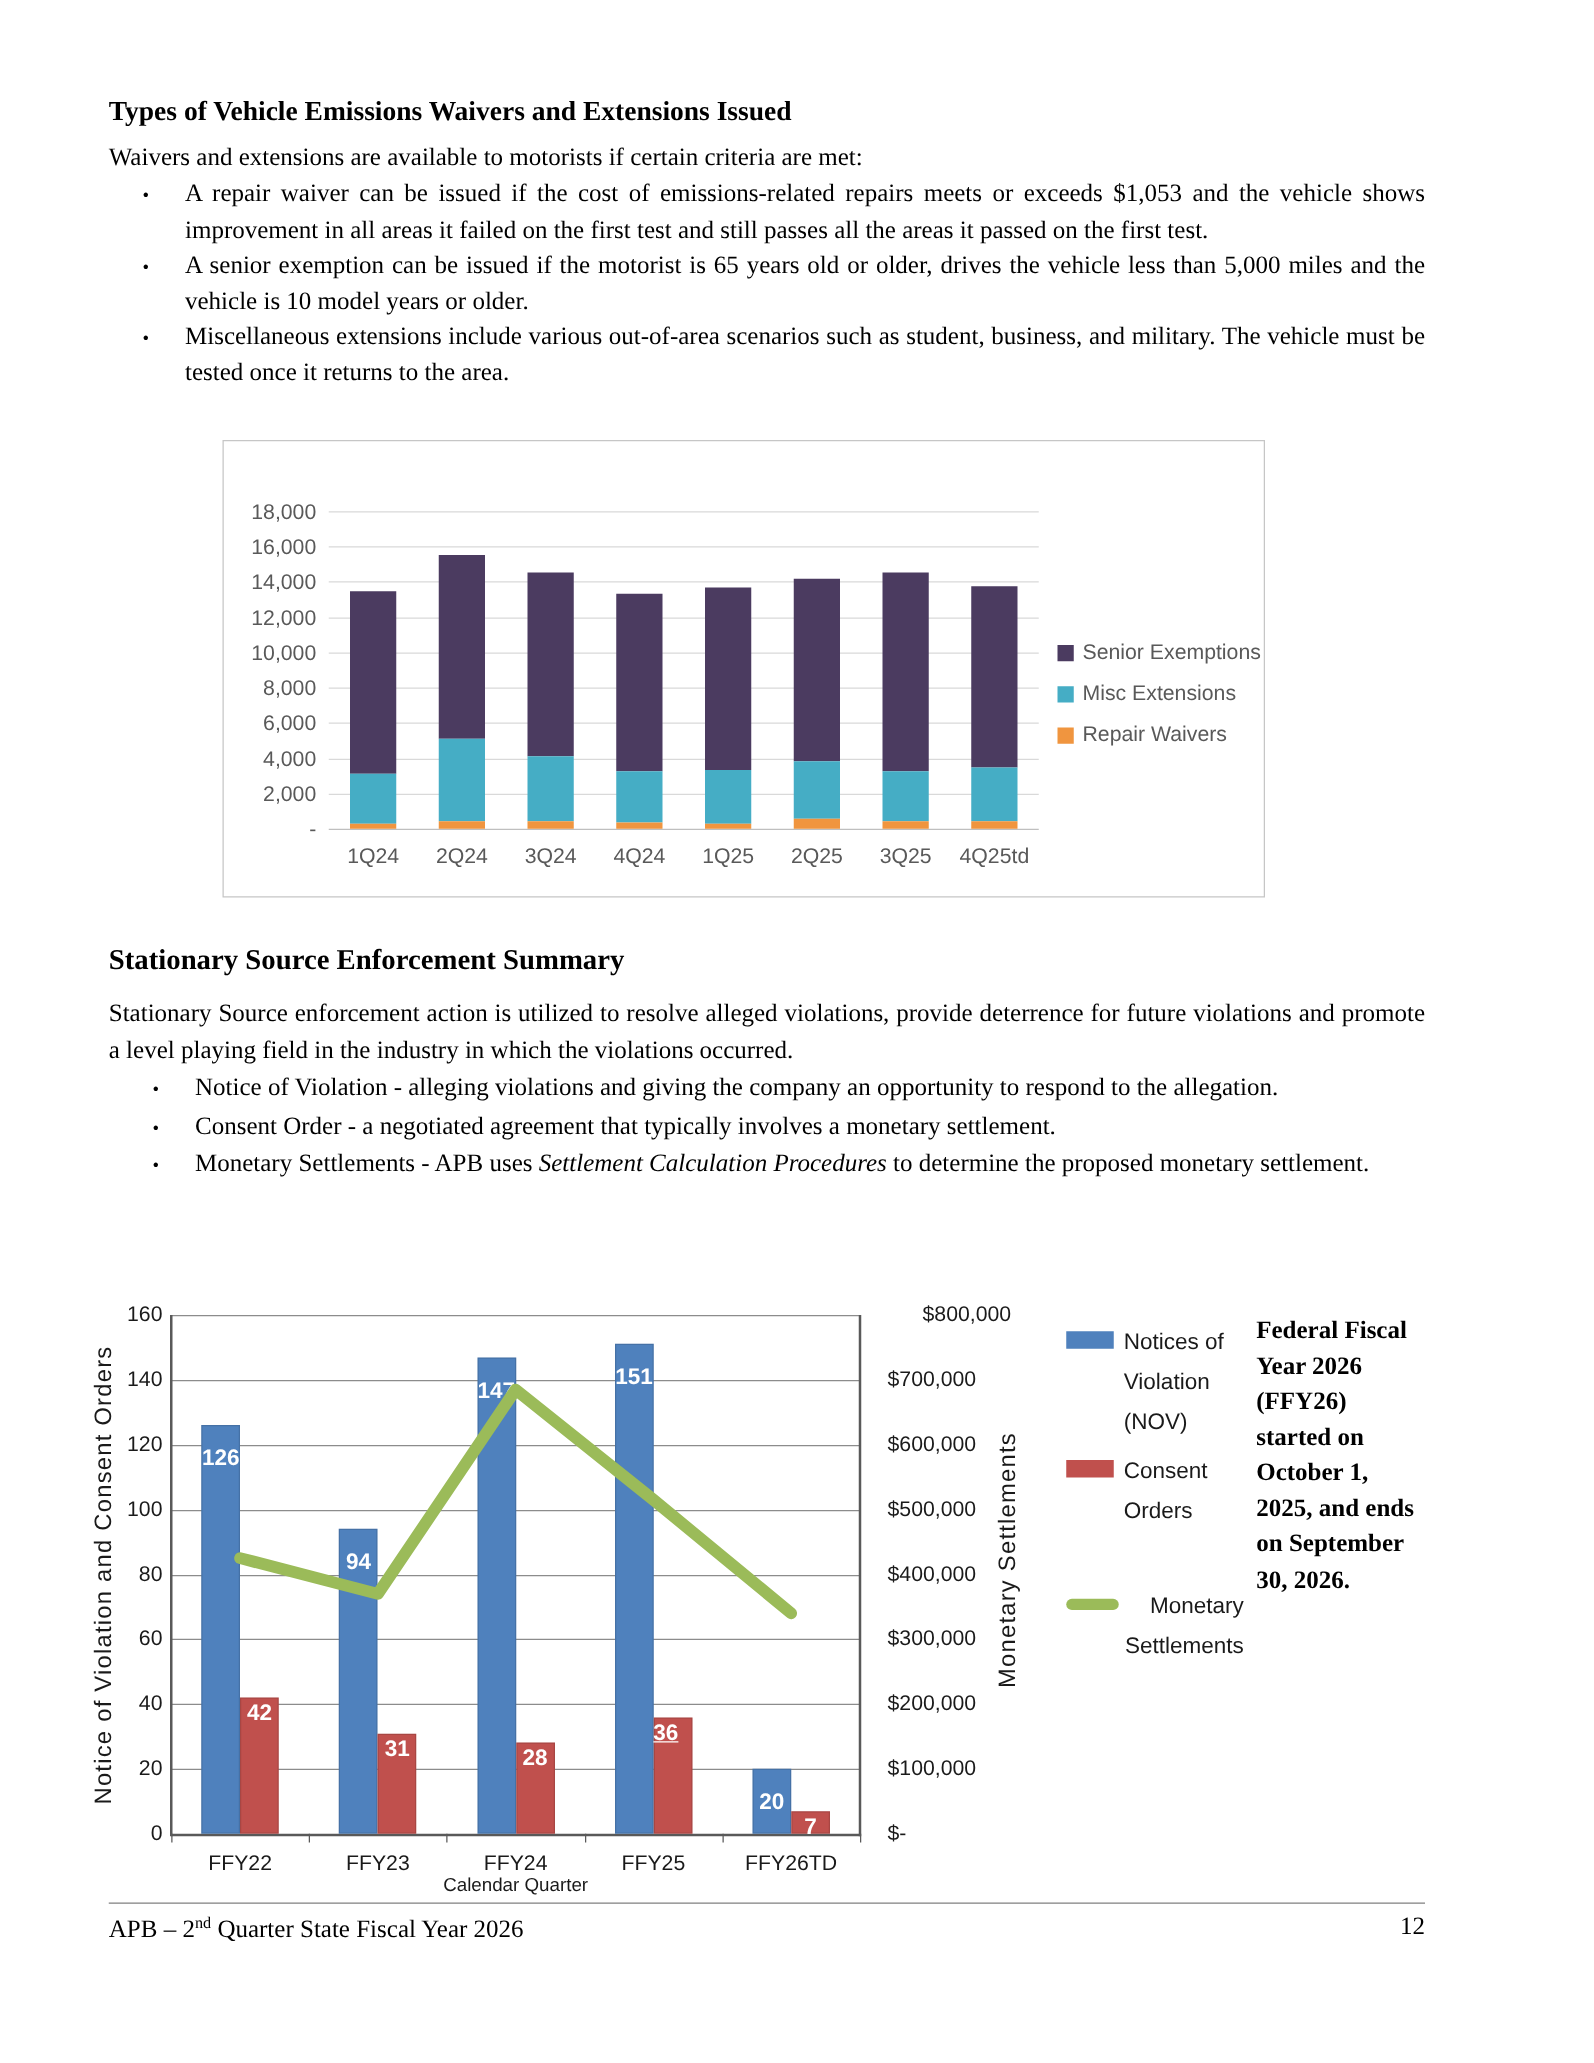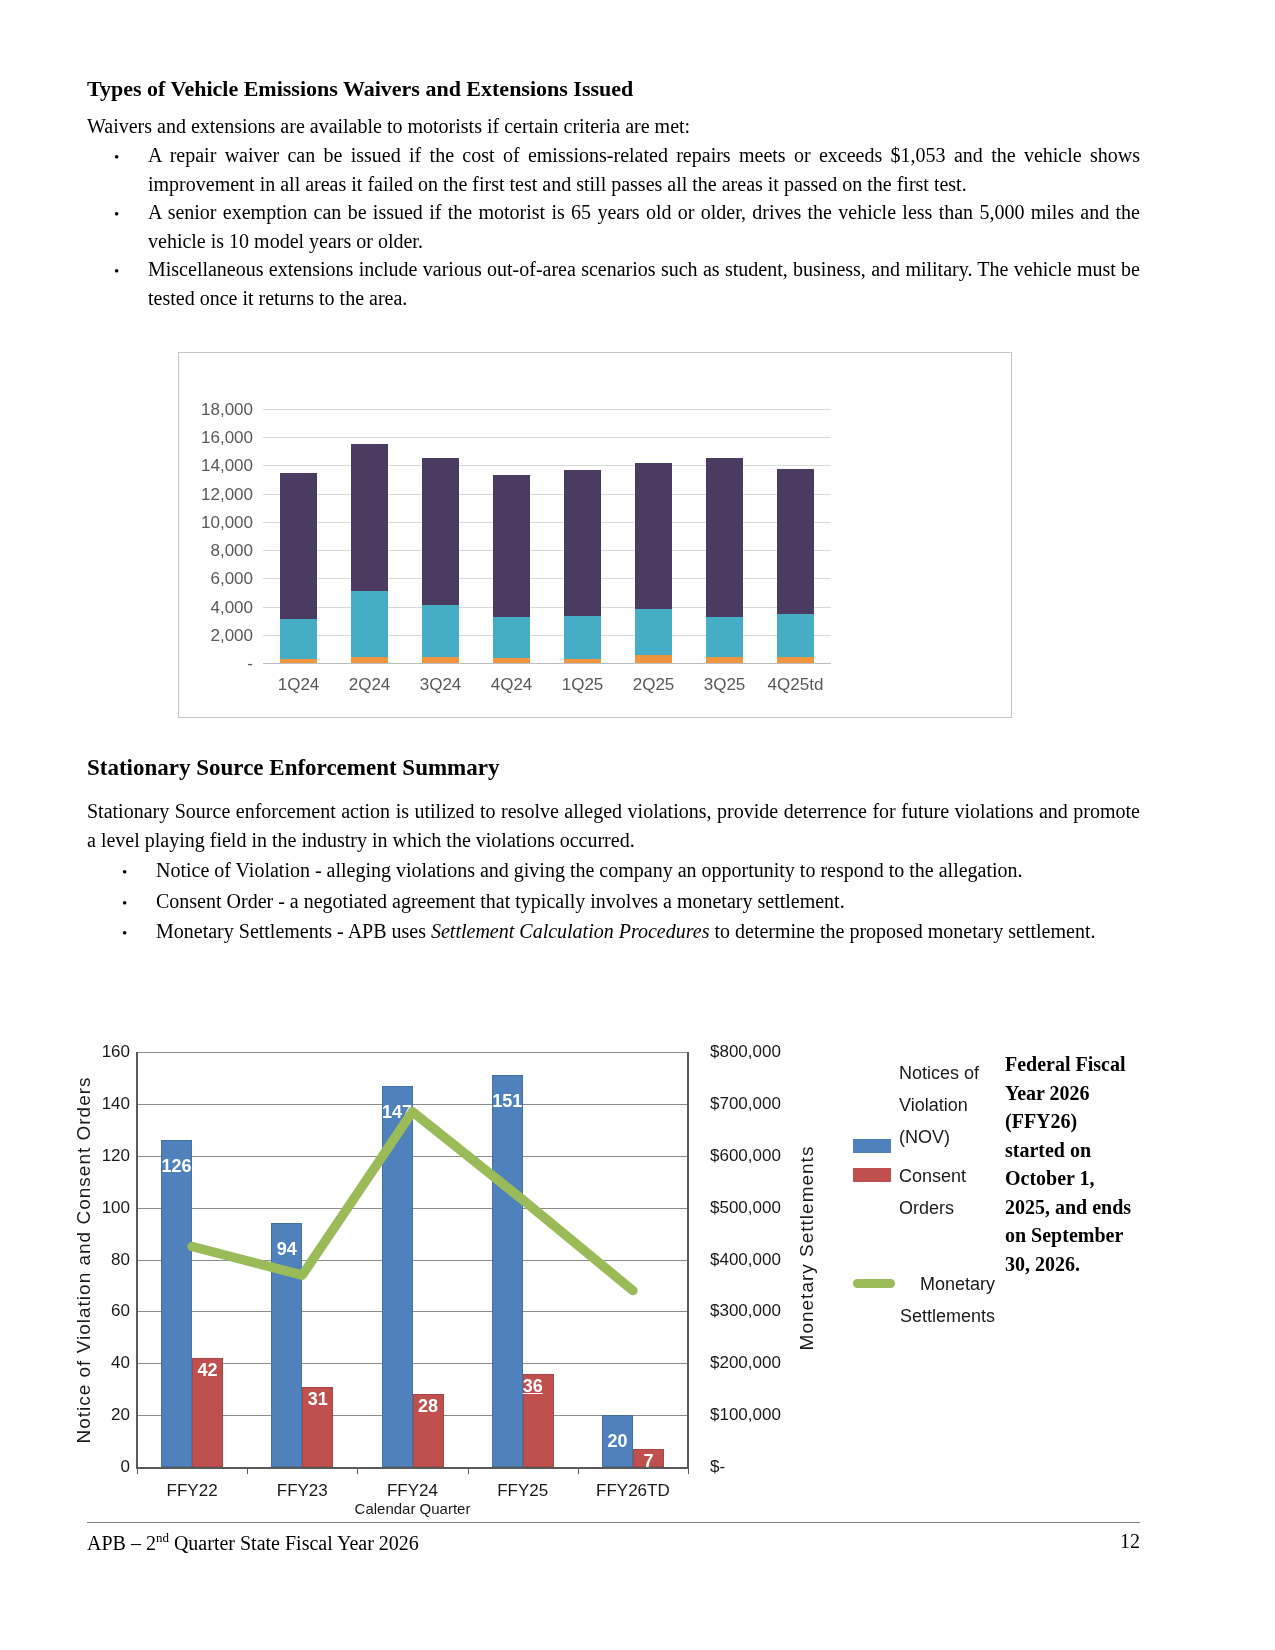--- a/index.html
+++ b/index.html
@@ -164,20 +164,34 @@
     <div class="c1-xrow">
         <div class="c1-xtick" style="left: 0px; width: 71px;">1Q24</div>
         <div class="c1-xtick" style="left: 71px; width: 71px;">2Q24</div>
         <div class="c1-xtick" style="left: 142px; width: 71px;">3Q24</div>
         <div class="c1-xtick" style="left: 213px; width: 71px;">4Q24</div>
         <div class="c1-xtick" style="left: 284px; width: 71px;">1Q25</div>
         <div class="c1-xtick" style="left: 355px; width: 71px;">2Q25</div>
         <div class="c1-xtick" style="left: 426px; width: 71px;">3Q25</div>
         <div class="c1-xtick" style="left: 497px; width: 71px;">4Q25td</div>
       </div>
+    <div class="c1-legend">
+        <div class="c1-legend-item">
+          <span class="c1-swatch" style="background: rgb(75, 59, 96);"></span>
+          <span class="c1-legend-label">Senior Exemptions</span>
+        </div>
+        <div class="c1-legend-item">
+          <span class="c1-swatch" style="background: rgb(69, 173, 197);"></span>
+          <span class="c1-legend-label">Misc Extensions</span>
+        </div>
+        <div class="c1-legend-item">
+          <span class="c1-swatch" style="background: rgb(240, 149, 63);"></span>
+          <span class="c1-legend-label">Repair Waivers</span>
+        </div>
+      </div>
   </div>
 
   <div class="h1" style="top:755px; font-size:23px">Stationary Source Enforcement Summary</div>
   <div class="para" style="top:797px">Stationary Source enforcement action is utilized to resolve alleged violations, provide deterrence for future violations and promote a level playing field in the industry in which the violations occurred.</div>
   <ul class="bullets" style="top:856px; left:116px; width:1024px">
     <li>
       <span class="marker">•</span>
       <span class="btext">Notice of Violation - alleging violations and giving the company an opportunity to respond to the allegation.</span>
     </li>
     <li>
@@ -196,21 +210,21 @@
         <div class="c2-yl" style="top: 41.875px;">140</div>
         <div class="c2-yl" style="top: 93.75px;">120</div>
         <div class="c2-yl" style="top: 145.625px;">100</div>
         <div class="c2-yl" style="top: 197.5px;">80</div>
         <div class="c2-yl" style="top: 249.375px;">60</div>
         <div class="c2-yl" style="top: 301.25px;">40</div>
         <div class="c2-yl" style="top: 353.125px;">20</div>
         <div class="c2-yl" style="top: 405px;">0</div>
       </div>
     <div class="c2-yrlabels">
-        <div class="c2-yr" style="top: -10px;">$800,000</div>
+        <div class="c2-yr" style="top: -10px; margin-left: 28px;">$800,000</div>
         <div class="c2-yr" style="top: 41.875px;">$700,000</div>
         <div class="c2-yr" style="top: 93.75px;">$600,000</div>
         <div class="c2-yr" style="top: 145.625px;">$500,000</div>
         <div class="c2-yr" style="top: 197.5px;">$400,000</div>
         <div class="c2-yr" style="top: 249.375px;">$300,000</div>
         <div class="c2-yr" style="top: 301.25px;">$200,000</div>
         <div class="c2-yr" style="top: 353.125px;">$100,000</div>
         <div class="c2-yr" style="top: 405px;">$-</div>
       </div>
     <div id="c2-plot">
@@ -246,21 +260,21 @@
         <div class="c2-bar red" style="left: 495.9px; width: 31px; height: 18.1562px; background: rgb(192, 80, 77);"></div>
         <div class="c2-barlabel" style="left: 495.9px; width: 31px; top: 398.844px;">7</div>
         <svg id="c2-line-svg" width="551" height="415">
           <polyline points="55.1,194.5 165.3,223.1 275.5,59.7 385.7,147.8 495.9,238.6" fill="none" stroke="#9BBB59" stroke-width="9.5" stroke-linecap="round" stroke-linejoin="round"></polyline>
         </svg>
       </div>
     <div class="vlabel" style="left:-116px; top:264px">Notice of Violation and Consent Orders</div>
     <div class="vlabel" style="left:607px; top:252px">Monetary Settlements</div>
     <div class="c2-xlabel">Calendar Quarter</div>
     <div class="c2-legend">
-        <div class="c2-legend-item" style="top: 0px; align-items: flex-end;">
+        <div class="c2-legend-item" style="top: 0px;">
           <span class="c2-sw-bar" style="background: rgb(79, 129, 189);"></span>
           <span class="c2-legend-label">Notices of
 Violation
 (NOV)</span>
         </div>
         <div class="c2-legend-item" style="top: 103px;">
           <span class="c2-sw-bar" style="background: rgb(192, 80, 77);"></span>
           <span class="c2-legend-label">Consent
 Orders</span>
         </div>

